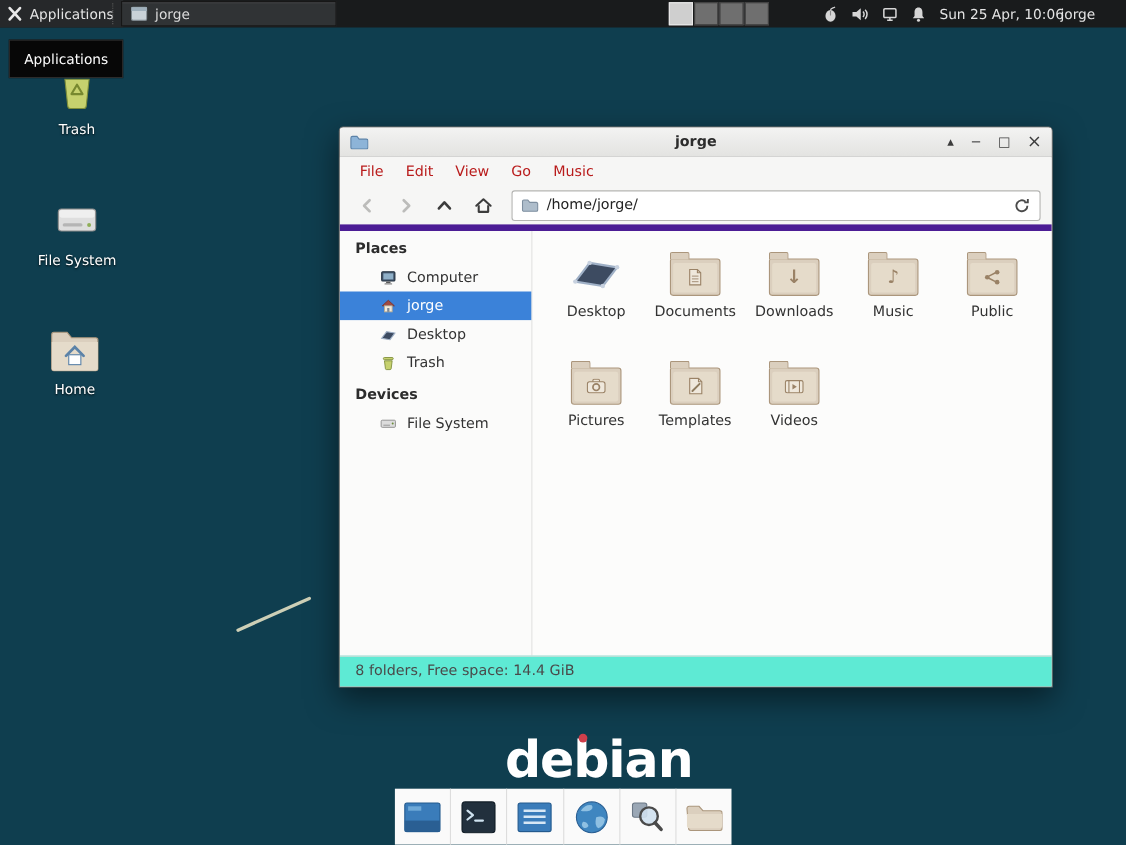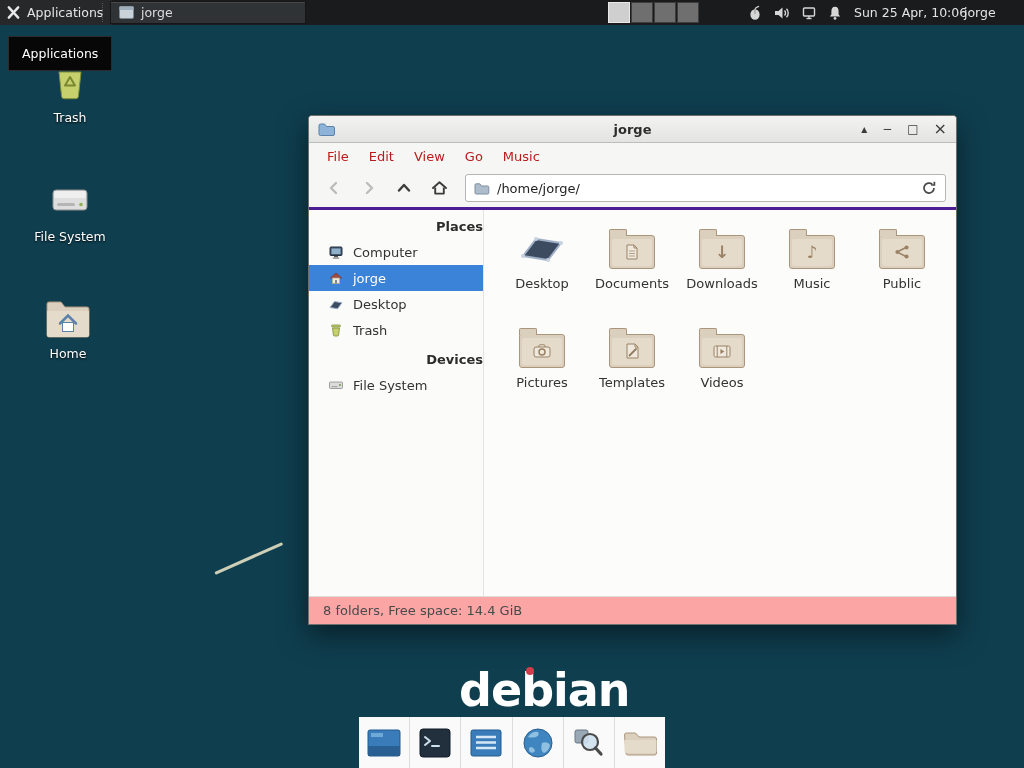--- a/index.html
+++ b/index.html
@@ -36,41 +36,41 @@
 
   
   .win { position:absolute; left:308px; top:115px; width:649px; height:510px; background:#fcfcfb; border:1px solid #6f6f6d; border-radius:4px 4px 0 0; box-shadow:0 10px 28px rgba(0,0,0,.5); z-index:10; font-size:13px; }
   .titlebar { position:absolute; left:0; top:0; right:0; height:27px; background:linear-gradient(#f3f3f2,#e3e3e1); border-bottom:1px solid #bdbdbb; border-radius:3px 3px 0 0; display:flex; align-items:center; padding:0 9px; }
   .win-title { position:absolute; left:0; right:0; text-align:center; font-weight:bold; color:#2c2c2c; }
   .win-controls { margin-left:auto; display:flex; gap:15px; align-items:center; z-index:1; color:#3c3c3c; }
   .wc { line-height:1; font-size:12px; }
   .wc-close { font-size:16px; }
   .menubar { position:absolute; top:27px; left:0; right:0; height:26px; display:flex; align-items:center; padding:0 8px; background:#f6f6f5; }
   .menu-item { padding:4px 10px; color:#b91c1c; }
-  .toolbar { position:absolute; top:53px; left:0; right:0; height:41px; background:#f6f6f5; border-bottom:3px solid #4c1d95; display:flex; align-items:center; padding:0 10px; gap:5px; }
+  .toolbar { position:absolute; top:53px; left:0; right:0; height:41px; background:#f6f6f5; border-bottom:6px solid #4c1d95; display:flex; align-items:center; padding:0 10px; gap:5px; }
   .tb-btn { width:30px; height:28px; display:flex; align-items:center; justify-content:center; border-radius:3px; }
   .pathbar { flex:1; height:28px; margin-left:6px; background:#fff; border:1px solid #b5b5b3; border-radius:3px; display:flex; align-items:center; padding:0 8px; gap:7px; }
   .path-text { flex:1; color:#222; }
 
-  .body-area { position:absolute; top:94px; bottom:28px; left:0; right:0;text-align:right; }
+  .body-area { position:absolute; top:94px; bottom:28px; left:0; right:0; }
   .sidebar { position:absolute; left:0; top:0; bottom:0; width:175px; background:#fbfbfa; border-right:1px solid #e3e3e1; }
   .side-header { font-weight:bold; padding:9px 0 5px 14px; color:#2c2c2c; }
-  .side-item { height:26px; display:flex; align-items:center; gap:9px; padding-left:19px; color:#333; }
+  .side-item { height:26px; display:flex; align-items:center; gap:9px; padding-left:36px; color:#333; }
   .side-item.sel { background:#3b82d9; color:#fff; }
 
   .files { position:absolute; left:176px; right:0; top:0; bottom:0; background:#fcfcfb; display:flex; flex-wrap:wrap; align-content:flex-start; padding:12px 0 0 12px; }
   .tile { width:90px; height:99px; display:flex; flex-direction:column; align-items:center; }
   .tlabel { margin-top:7px; color:#333; }
   .ficon { position:relative; width:46px; height:34px; background:#dbcfbe; border:1px solid #ab967c; border-radius:2px 3px 3px 3px; margin-top:13px; }
   .ficon::before { content:""; position:absolute; left:-1px; top:-7px; width:16px; height:6px; background:#dbcfbe; border:1px solid #ab967c; border-bottom:none; border-radius:2px 2px 0 0; }
   .ficon::after { content:""; position:absolute; left:2px; right:2px; top:3px; bottom:2px; background:#e5dbca; border-radius:2px; }
   .emblem { position:absolute; inset:0; z-index:1; display:flex; align-items:center; justify-content:center; color:#9a8266; font-size:17px; font-weight:bold; }
   .desk-wrap { height:47px; display:flex; align-items:flex-end; }
 
-  .statusbar { position:absolute; left:0; right:0; bottom:0; height:28px; background:#fca5a5; border-top:1px solid #dddddb; display:flex; align-items:center; padding-left:14px; color:#4a4a4a; }
+  .statusbar { position:absolute; left:0; right:0; bottom:0; height:28px; background:#5eead4; border-top:1px solid #dddddb; display:flex; align-items:center; padding-left:14px; color:#4a4a4a; }
 
   
   .dock { position:absolute; left:359px; top:717px; width:306px; height:51px; background:#fafafa; display:flex; z-index:5; }
   .dock-item { flex:1; display:flex; align-items:center; justify-content:center; }
   .dock-item + .dock-item { border-left:1px solid #ddd; }
 </style>
 </head>
 <body>
 
 <div class="panel">

